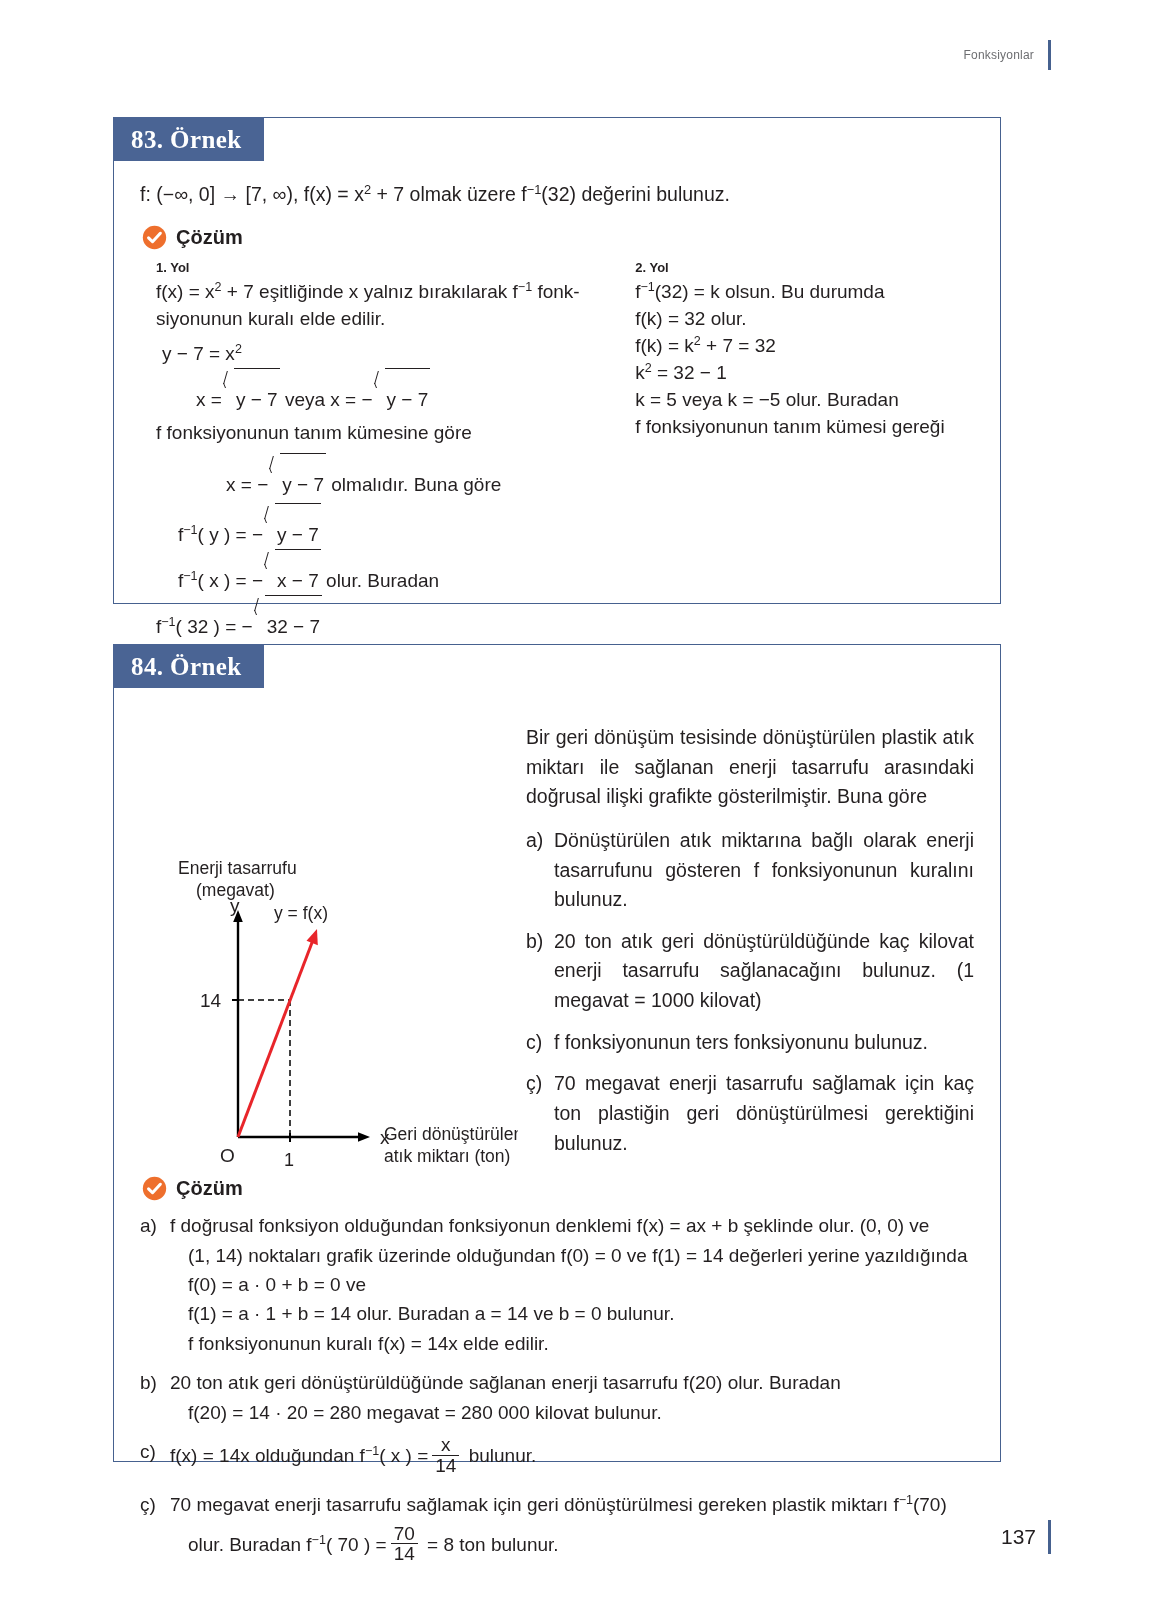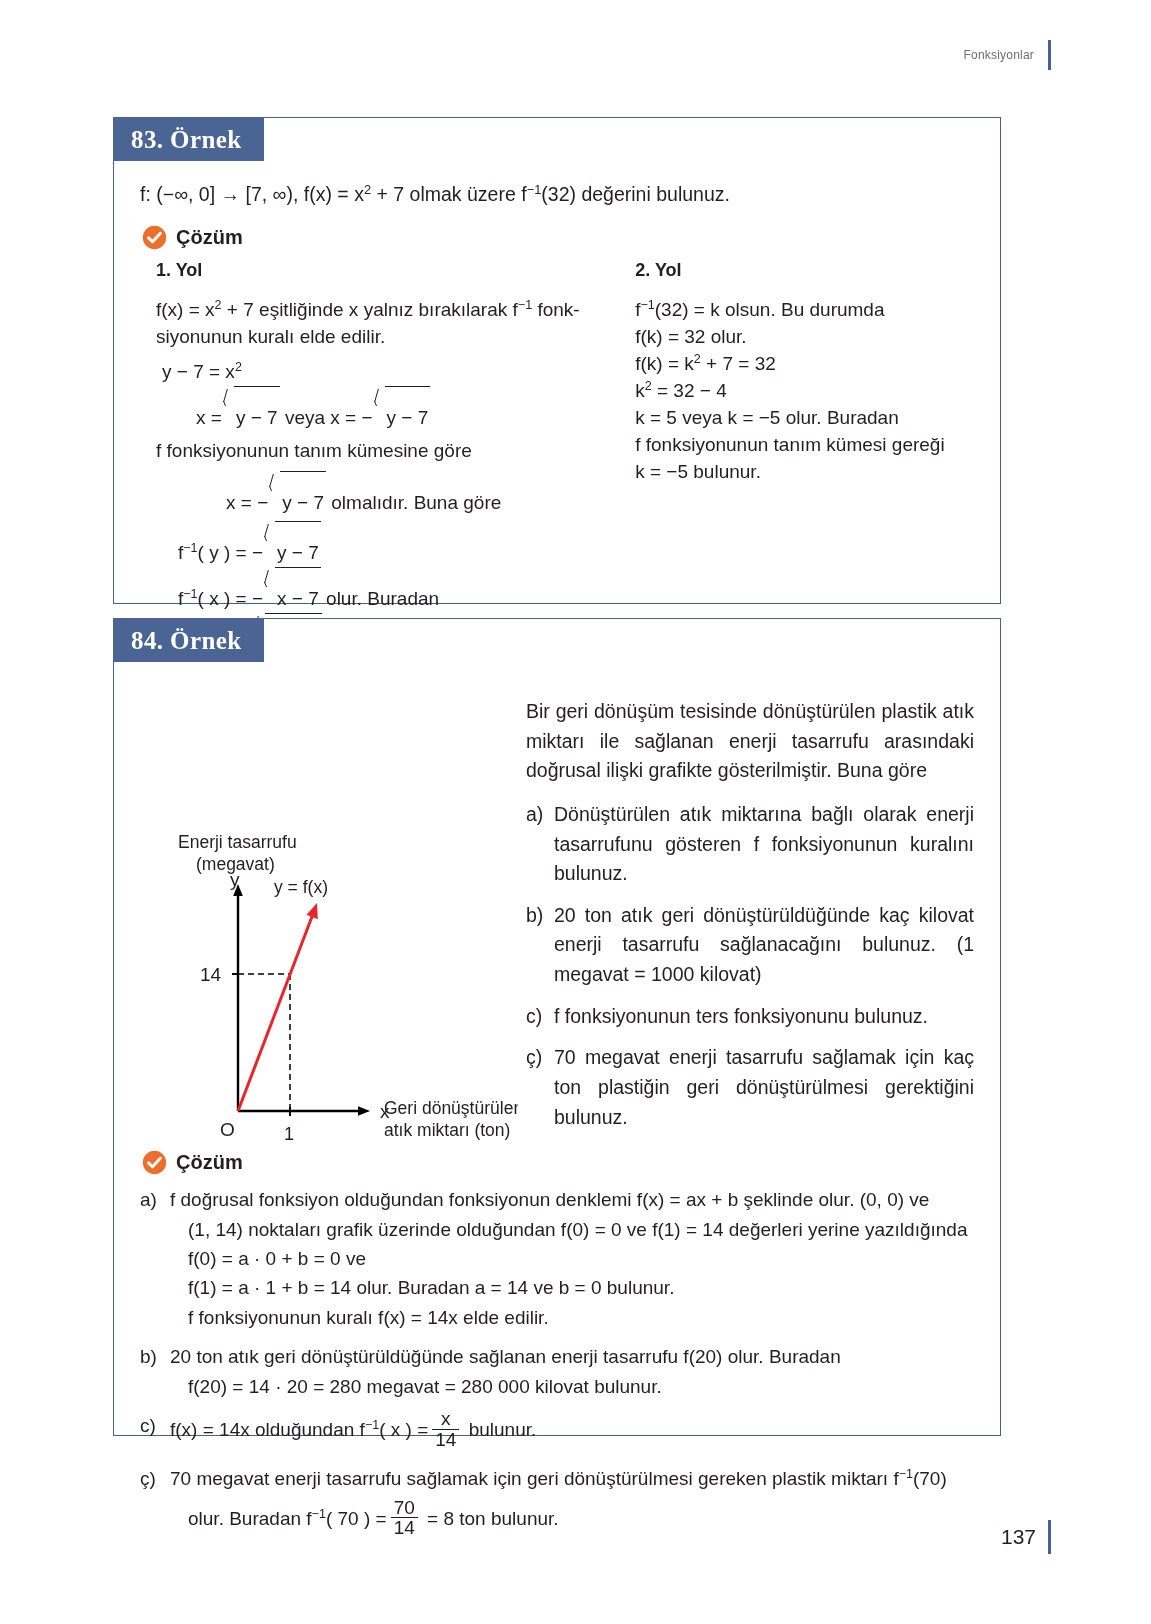--- a/index.html
+++ b/index.html
@@ -39,21 +39,21 @@
   
   .example-box {
     position: absolute;
     left: 113px;
     width: 888px;
     border: 1px solid #46618f;
     box-sizing: border-box;
     background: #fff;
   }
   #box-83 { top: 117px; height: 487px; }
-  #box-84 { top: 618px; height: 818px; }
+  #box-84 { top: 644px; height: 818px; }
 
   .ornek-badge {
     position: absolute;
     left: -1px;
     top: -1px;
     background: #4a6494;
     color: #ffffff;
     font-family: "Liberation Serif", serif;
     font-weight: bold;
     font-size: 25px;
@@ -95,23 +95,23 @@
 
   
   .cols {
     display: flex;
     gap: 0px;
     margin-top: 4px;
   }
   .col-l { width: 500px; padding-left: 16px; box-sizing: border-box; }
   .col-r { width: 370px; padding-left: 16px; box-sizing: border-box; }
   .yol-title {
-    font-size: 18px;
+    font-size: 13px;
     font-weight: bold;
-    margin: 0 0 16px 0;
+    margin: 0 0 4px 0;
   }
   .line {
     font-size: 19px;
     line-height: 1.42;
     margin: 0;
     white-space: nowrap;
   }
   .line.wrap { white-space: normal; }
   .ind1 { padding-left: 6px; }
   .ind2 { padding-left: 40px; }
@@ -284,26 +284,25 @@
 
       <div class="col-r">
         <p class="yol-title">2. Yol</p>
 
         <p class="line"><span>f</span><sup>−1</sup><span>(32) = k olsun. Bu durumda</span></p>
 
         <p class="line">f(k) = 32 olur.</p>
 
         <p class="line"><span>f(k) = k</span><sup>2</sup><span> + 7 = 32</span></p>
 
-        <p class="line"><span>k</span><sup>2</sup><span> = 32 − 4</span></p>
+        <p class="line"><span>k</span><sup>2</sup><span> = 32 − 1</span></p>
 
 
         <p class="line">k = 5  veya k = −5 olur. Buradan</p>
         <p class="line">f fonksiyonunun tanım kümesi gereği</p>
-        <p class="line">k = −5 bulunur.</p>
       </div>
 
     </div>
   </div>
 </div>
 
 <div class="example-box" id="box-84">
   <div class="ornek-badge">84. Örnek</div>
 
   <div class="box-inner">

